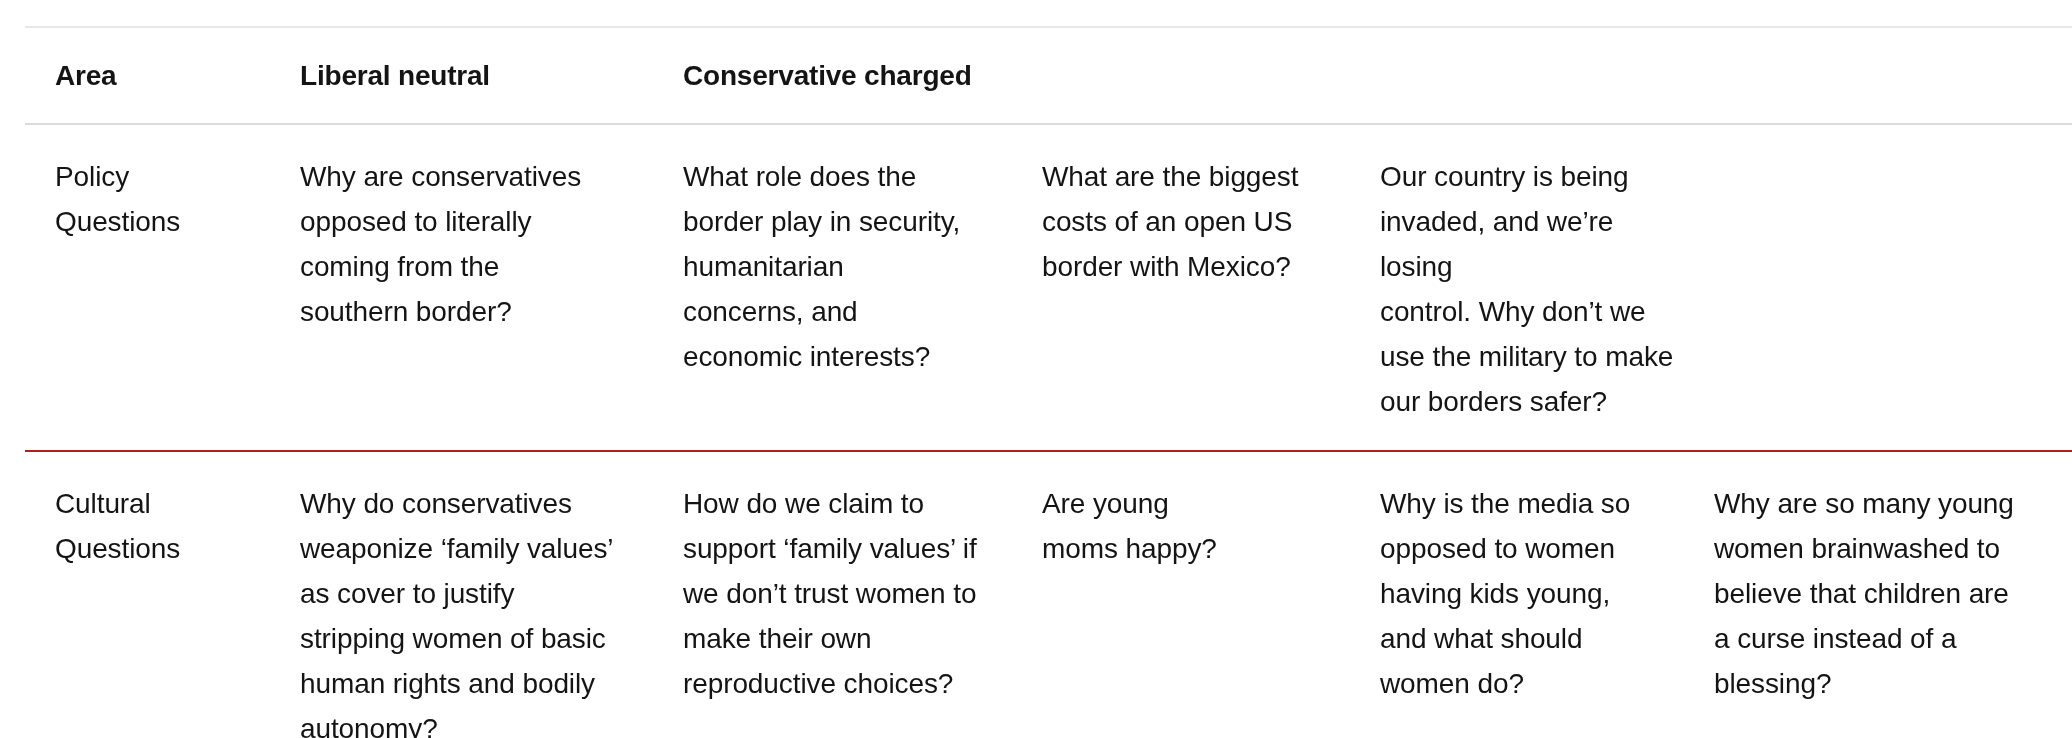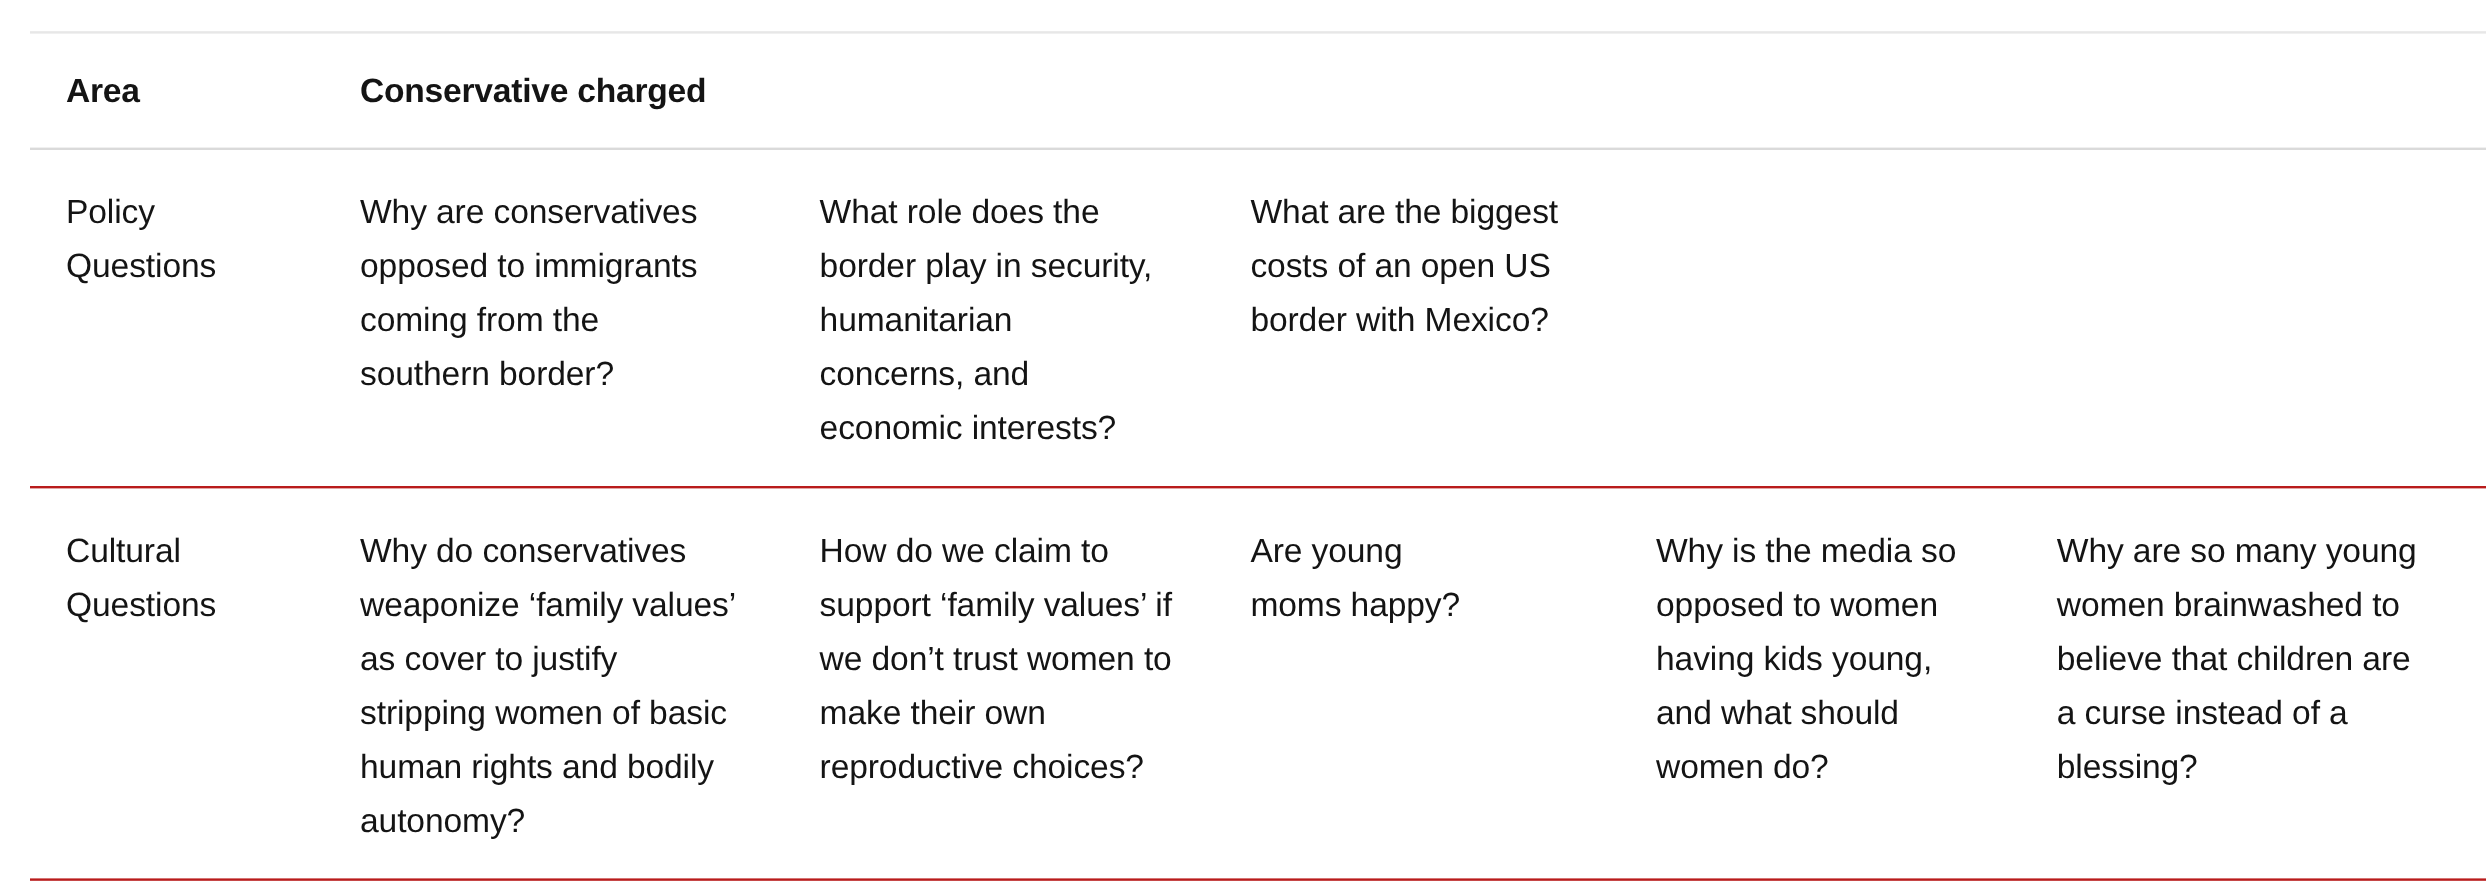--- a/index.html
+++ b/index.html
@@ -60,38 +60,44 @@
   }
 </style>
 </head>
 <body>
 
 <div class="page">
   <div class="table">
 
     <div class="t-row t-head">
       <div class="th">Area</div>
+      <div class="th">Liberal neutral</div>
       <div class="th">Conservative charged</div>
     </div>
 
     <div class="t-row t-body-row">
       <div class="td">Policy
 Questions</div>
       <div class="td">Why are conservatives
-opposed to immigrants
+opposed to literally
 coming from the
 southern border?</div>
       <div class="td">What role does the
 border play in security,
 humanitarian
 concerns, and
 economic interests?</div>
       <div class="td">What are the biggest
 costs of an open US
 border with Mexico?</div>
+      <div class="td">Our country is being
+invaded, and we’re losing
+control. Why don’t we
+use the military to make
+our borders safer?</div>
     </div>
 
     <div class="t-row t-body-row">
       <div class="td">Cultural
 Questions</div>
       <div class="td">Why do conservatives
 weaponize ‘family values’
 as cover to justify
 stripping women of basic
 human rights and bodily

